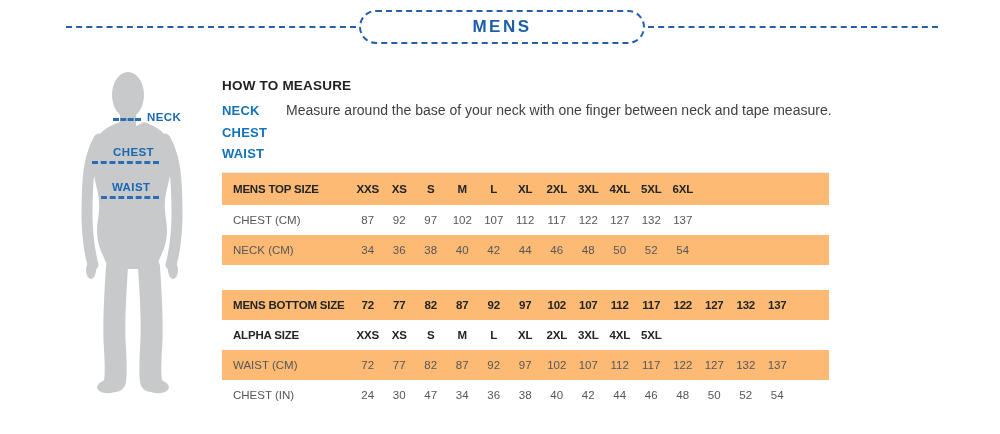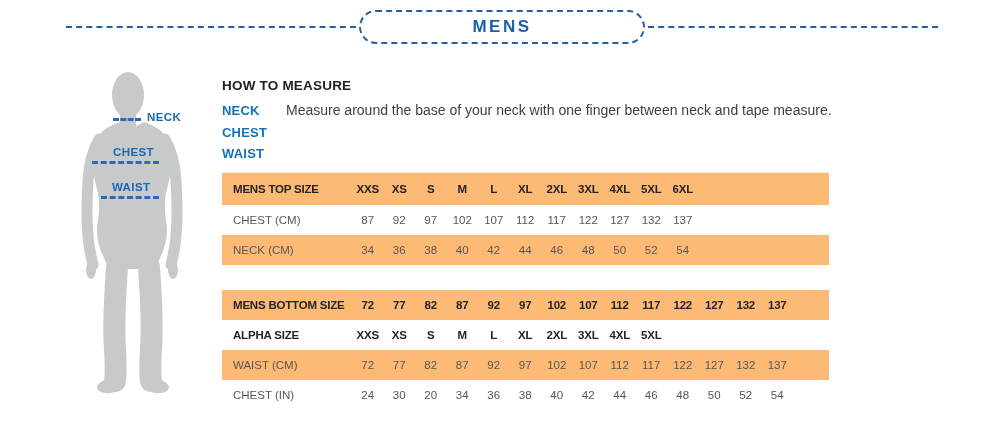--- a/index.html
+++ b/index.html
@@ -219,21 +219,21 @@
           <span class="cell">127</span>
           <span class="cell">132</span>
           <span class="cell">137</span>
         </span>
     </div>
     <div class="trow data">
       <span class="rlabel">CHEST (IN)</span>
       <span class="cells">
           <span class="cell">24</span>
           <span class="cell">30</span>
-          <span class="cell">20</span>
+          <span class="cell">47</span>
           <span class="cell">34</span>
           <span class="cell">36</span>
           <span class="cell">38</span>
           <span class="cell">40</span>
           <span class="cell">42</span>
           <span class="cell">44</span>
           <span class="cell">46</span>
           <span class="cell">48</span>
           <span class="cell">50</span>
           <span class="cell">52</span>

